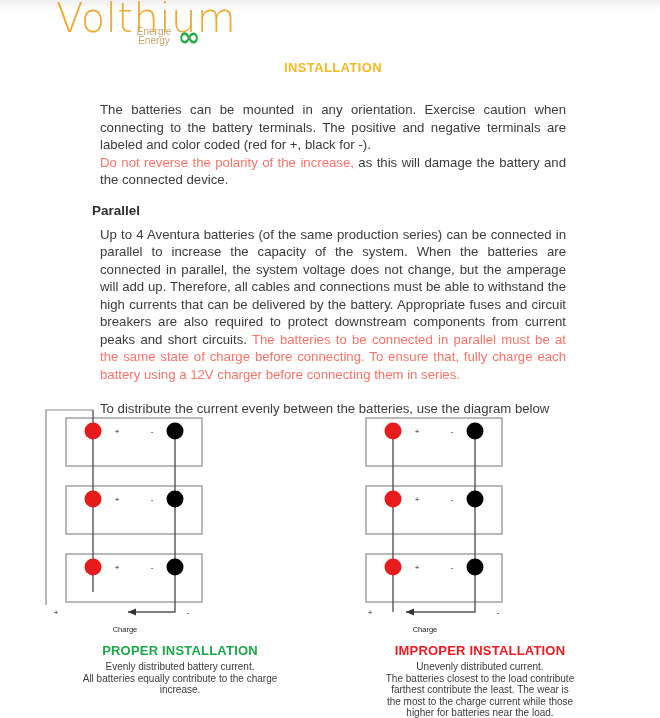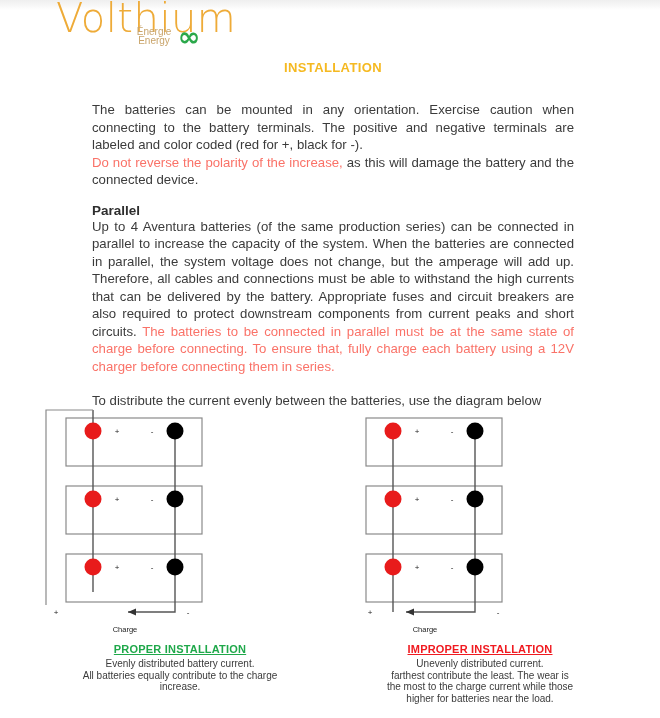--- a/index.html
+++ b/index.html
@@ -78,21 +78,21 @@
     color: #f5b921;
     font-weight: bold;
     font-size: 13px;
     letter-spacing: 0.4px;
     margin: 0 0 26px 0;
   }
 
   p.body {
     font-size: 13.2px;
     line-height: 17.5px;
-    margin: 0;
+    margin: 8px;
     text-align: justify;
     color: #3b3b3b;
   }
   .warn { color: #fa7268; }
 
   h3.subhead {
     font-size: 13.5px;
     font-weight: bold;
     margin: 14px 0 0 0;
     color: #2e2e2e;
@@ -118,25 +118,24 @@
   #diagram-right { left: 330px; }
 
   .caption {
     position: absolute;
     top: 243px;
     left: 0;
     width: 300px;
     text-align: center;
   }
   .caption-title {
-    font-size: 11px;
+    font-size: 13px;
     font-weight: bold;
     letter-spacing: 0.2px;
     margin-bottom: 3px;
-    text-decoration: underline;
   }
   .caption-title.green { color: #1fa84a; }
   .caption-title.red   { color: #f01a20; }
   .caption-body {
     font-size: 10px;
     line-height: 11.6px;
     color: #3b3b3b;
   }
 
   svg { display: block; }
@@ -254,20 +253,21 @@
         <text x="168" y="215">-</text>
       </g>
 
       <text x="95" y="232" font-family="Liberation Sans, sans-serif" font-size="7.5" fill="#222" text-anchor="middle">Charge</text>
     </svg>
 
     <div class="caption">
       <div class="caption-title red">IMPROPER INSTALLATION</div>
       <div class="caption-body">
         <div>Unevenly distributed current.</div>
+        <div>The batteries closest to the load contribute</div>
         <div>farthest contribute the least. The wear is</div>
         <div>the most to the charge current while those</div>
         <div>higher for batteries near the load.</div>
       </div>
     </div>
   </div>
 
 </div>
 
 </body></html>

